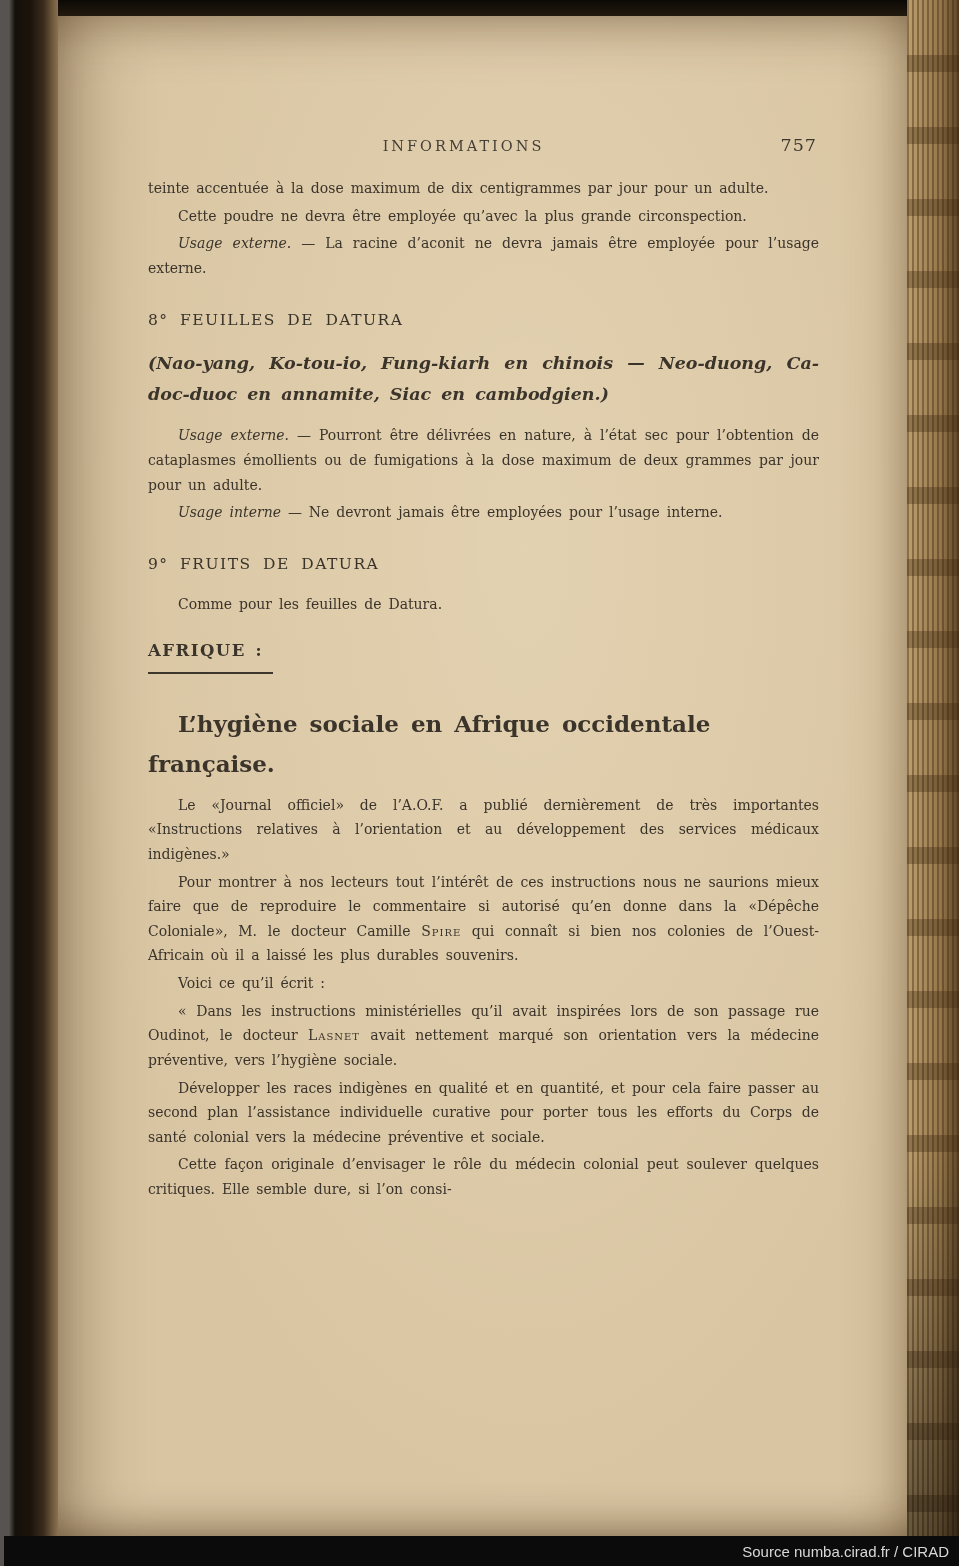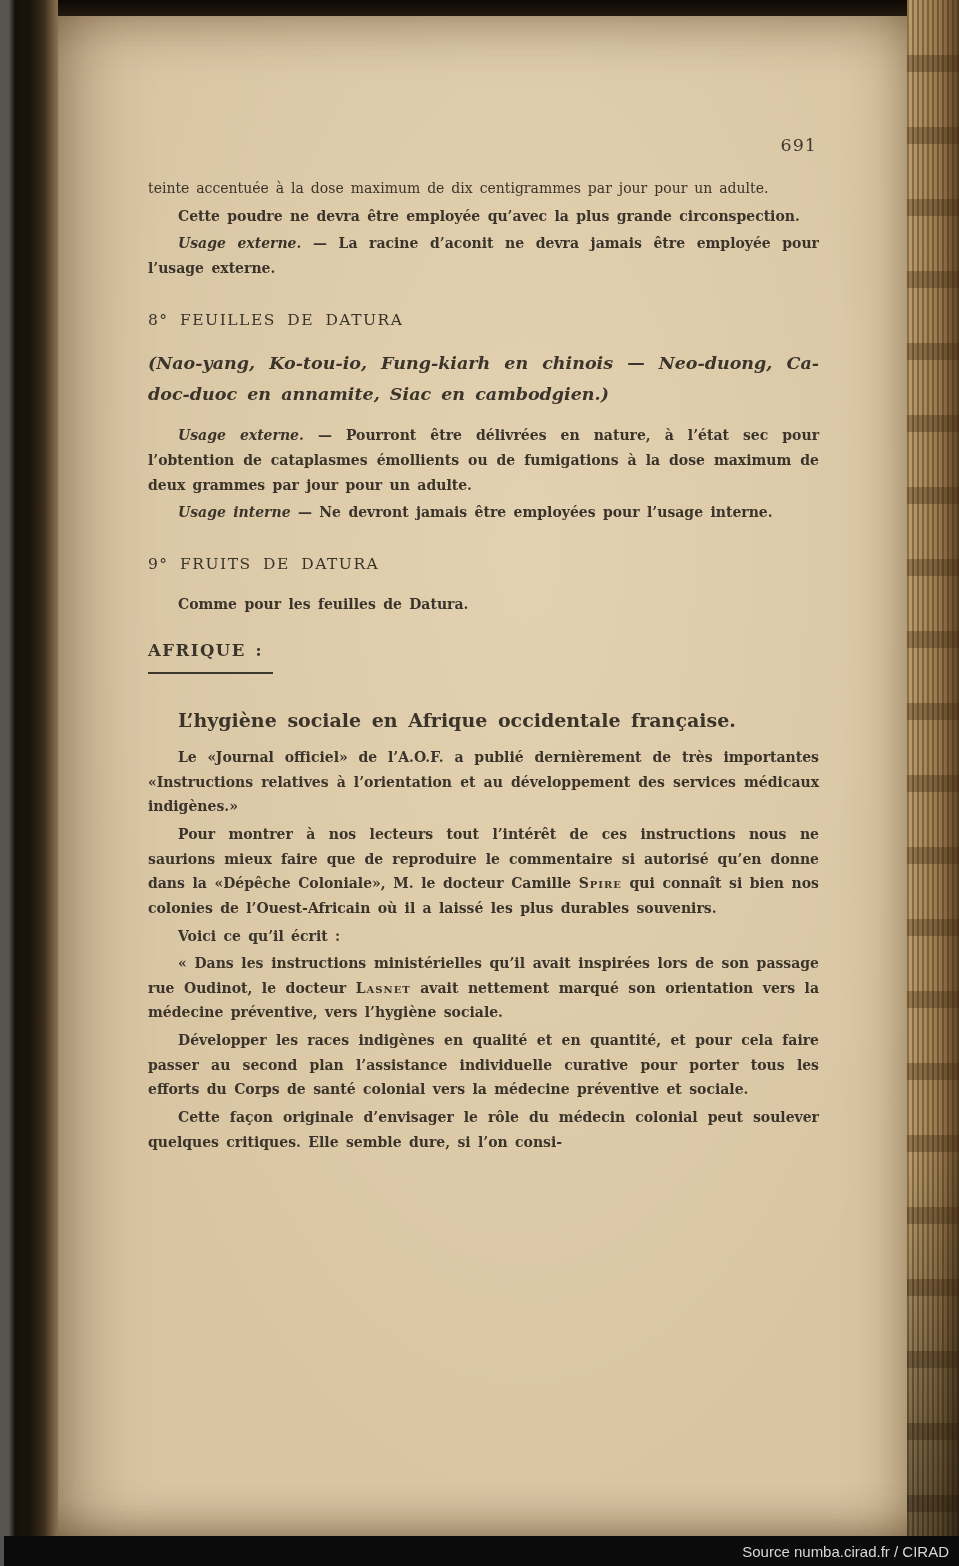--- a/index.html
+++ b/index.html
@@ -72,41 +72,41 @@
     position:absolute; right:2px; top:-3px;
     font-size:17.5px; letter-spacing:1px; color:#3e382f;
   }
 
   
   .page-body { }
   .para {
     font-size:14px; line-height:1.76; text-align:justify;
     word-spacing:2.5px; margin-bottom:3px;
   }
-  .para.indent { text-indent:30px;font-weight:bold; }
+  .para.indent { text-indent:30px; }
   .para.heading {
     text-align:left; text-indent:0;
     font-size:15.5px; letter-spacing:1.5px; word-spacing:5px;
     margin:26px 0 14px; color:#39332a;
   }
   .para.note {
     text-indent:0;
     font-style:italic; font-weight:700;
     font-size:17.5px; word-spacing:4px;
     margin:0 0 14px;
   }
   .para.label {
     display:inline-block; text-indent:0;
     font-weight:700; font-size:16.5px; letter-spacing:1.5px;
     border-bottom:2px solid #3d362b;
     padding:0 10px 7px 0;
     margin:16px 0 14px;
   }
   .para.title {
-    font-weight:700; font-size:19px; text-align:left;
+    font-weight:700; font-size:23px; text-align:left;
     word-spacing:4px; margin:16px 0 8px;
   }
   .run-italic { font-style:italic; }
   .run-smallcaps { font-variant:small-caps; letter-spacing:1px; }
 
   
   .credit-bar {
     position:absolute; left:4px; right:0; bottom:0; height:30px;
     background:var(--footer-bar, #0b0b0b);
     display:flex; align-items:center; justify-content:flex-end;
@@ -123,21 +123,22 @@
 
 <div class="scan-root">
 
   <div class="scan-corner"></div>
   <div class="scan-top-edge"></div>
   <div class="book-spine"></div>
   <div class="page-edge-stack"></div>
 
   <div class="page">
     <div class="runhead">
-      <span class="runhead-pagenum">691</span>
+      <span class="runhead-title">INFORMATIONS</span>
+      <span class="runhead-pagenum">757</span>
     </div>
     <div class="page-body"><p class="para body"><span>teinte accentuée à la dose maximum de dix centigrammes par jour pour un adulte.</span></p><p class="para body indent"><span>Cette poudre ne devra être employée qu’avec la plus grande circonspection.</span></p><p class="para body indent"><span class="run-italic">Usage externe.</span><span> — La racine d’aconit ne devra jamais être employée pour l’usage externe.</span></p><p class="para heading"><span>8° FEUILLES DE DATURA</span></p><p class="para note"><span>(Nao-yang, Ko-tou-io, Fung-kiarh en chinois — Neo-duong, Ca-doc-duoc en annamite, Siac en cambodgien.)</span></p><p class="para body indent"><span class="run-italic">Usage externe.</span><span> — Pourront être délivrées en nature, à l’état sec pour l’obtention de cataplasmes émollients ou de fumigations à la dose maximum de deux grammes par jour pour un adulte.</span></p><p class="para body indent"><span class="run-italic">Usage interne</span><span> — Ne devront jamais être employées pour l’usage interne.</span></p><p class="para heading"><span>9° FRUITS DE DATURA</span></p><p class="para body indent"><span>Comme pour les feuilles de Datura.</span></p><p class="para label"><span>AFRIQUE :</span></p><p class="para title indent"><span>L’hygiène sociale en Afrique occidentale française.</span></p><p class="para body indent"><span>Le «Journal officiel» de l’A.O.F. a publié dernièrement de très importantes «Instructions relatives à l’orientation et au développement des services médicaux indigènes.»</span></p><p class="para body indent"><span>Pour montrer à nos lecteurs tout l’intérêt de ces instructions nous ne saurions mieux faire que de reproduire le commentaire si autorisé qu’en donne dans la «Dépêche Coloniale», M. le docteur Camille </span><span class="run-smallcaps">Spire</span><span> qui connaît si bien nos colonies de l’Ouest-Africain où il a laissé les plus durables souvenirs.</span></p><p class="para body indent"><span>Voici ce qu’il écrit :</span></p><p class="para body indent"><span>« Dans les instructions ministérielles qu’il avait inspirées lors de son passage rue Oudinot, le docteur </span><span class="run-smallcaps">Lasnet</span><span> avait nettement marqué son orientation vers la médecine préventive, vers l’hygiène sociale.</span></p><p class="para body indent"><span>Développer les races indigènes en qualité et en quantité, et pour cela faire passer au second plan l’assistance individuelle curative pour porter tous les efforts du Corps de santé colonial vers la médecine préventive et sociale.</span></p><p class="para body indent"><span>Cette façon originale d’envisager le rôle du médecin colonial peut soulever quelques critiques. Elle semble dure, si l’on consi-</span></p></div>
   </div>
 
   <div class="credit-bar">
     <span class="credit-text">Source numba.cirad.fr / CIRAD</span>
   </div>
 
 </div>
 

